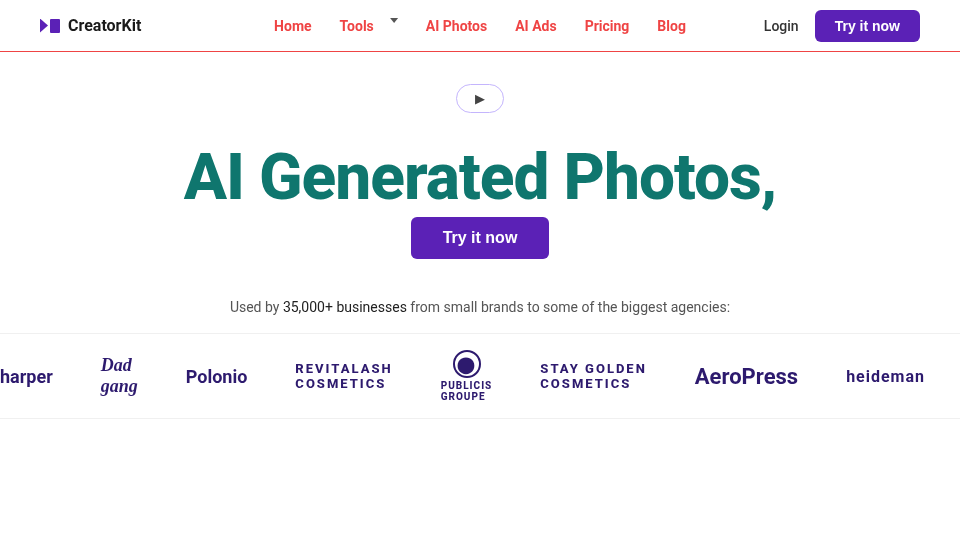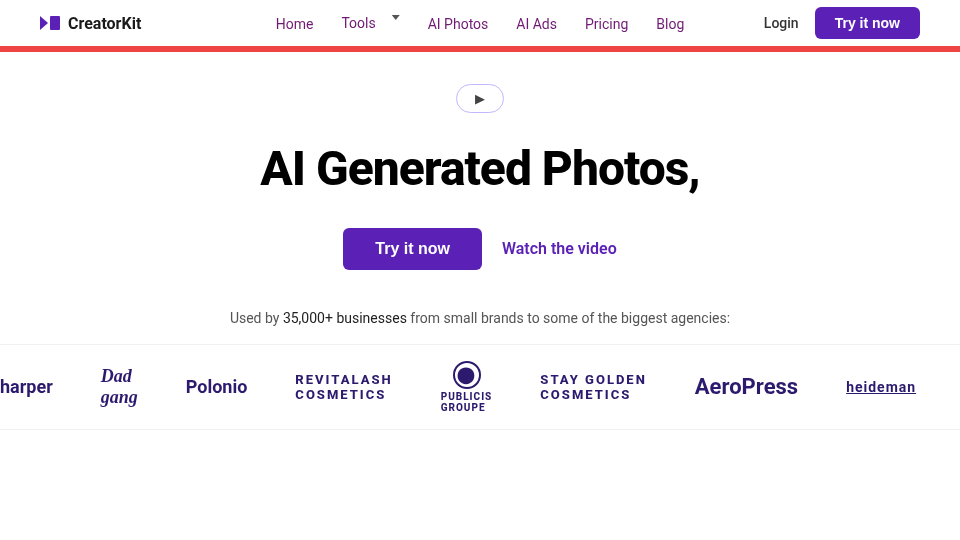--- a/index.html
+++ b/index.html
@@ -11,21 +11,21 @@
       overflow-x: hidden;
     }
 
     
     nav {
       display: flex;
       align-items: center;
       justify-content: space-between;
       padding: 0 40px;
       height: 52px;
-      border-bottom: 6px solid #ef4444;
+      border-bottom: 1px solid #ef4444;
       position: relative;
     }
     .nav-logo {
       display: flex;
       align-items: center;
       gap: 6px;
       font-weight: 700;
       font-size: 16px;
       color: #1a1a1a;
       text-decoration: none;
@@ -53,23 +53,23 @@
       display: flex;
       align-items: center;
       gap: 28px;
       list-style: none;
       position: absolute;
       left: 50%;
       transform: translateX(-50%);
     }
     .nav-links a {
       text-decoration: none;
-      color: #701a75;
+      color: #ef4444;
       font-size: 14px;
-      font-weight: 400;
+      font-weight: 700;
     }
     .nav-links .tools-link {
       display: flex;
       align-items: flex-start;
       gap: 16px;
     }
     .chevron-down {
       width: 0; height: 0;
       border-left: 4px solid transparent;
       border-right: 4px solid transparent;
@@ -121,26 +121,26 @@
     .announcement-icon {
       font-size: 13px;
     }
 
     
     .hero {
       text-align: center;
       padding: 10px 40px 0;
     }
     .hero-title {
-      font-size: 48px;
+      font-size: 64px;
       font-weight: 800;
-      color: #000000;
+      color: #0f766e;
       line-height: 1.1;
       letter-spacing: -1px;
-      margin-bottom: 32px;
+      margin-bottom: 4px;
     }
     .hero-subtitle {
       font-size: 17px;
       color: #555;
       margin-bottom: 32px;
       line-height: 1.5;
     }
 
     
     .cta-row {
@@ -216,23 +216,22 @@
     .logo-item.script {
       font-family: Georgia, 'Times New Roman', serif;
       font-style: italic;
     }
     .logo-item.caps {
       letter-spacing: 2px;
       font-size: 13px;
       font-weight: 800;
     }
     .logo-item.small {
-      font-size: 14px;
+      font-size: 16px;
       letter-spacing: 1px;
-      text-decoration: underline;
     }
     .logo-publicis {
       display: inline-flex;
       flex-direction: column;
       align-items: center;
       font-size: 10px;
       font-weight: 800;
       letter-spacing: 1px;
       color: #2d1a6e;
     }
@@ -287,21 +286,20 @@
   </div>
 </div>
 
 <section class="hero">
   <h1 class="hero-title">
     <span>AI Generated Photos,</span><br>
   </h1>
 
   <div class="cta-row">
     <button class="cta-primary">Try it now</button>
-    <a href="#" class="cta-secondary">Watch the video</a>
   </div>
 </section>
 
 <div class="social-proof">
   <p>
     <span>Used by </span><strong>35,000+ businesses</strong><span> from small brands to some of the biggest agencies:</span>
   </p>
 </div>
 
 <div class="logos-strip">

